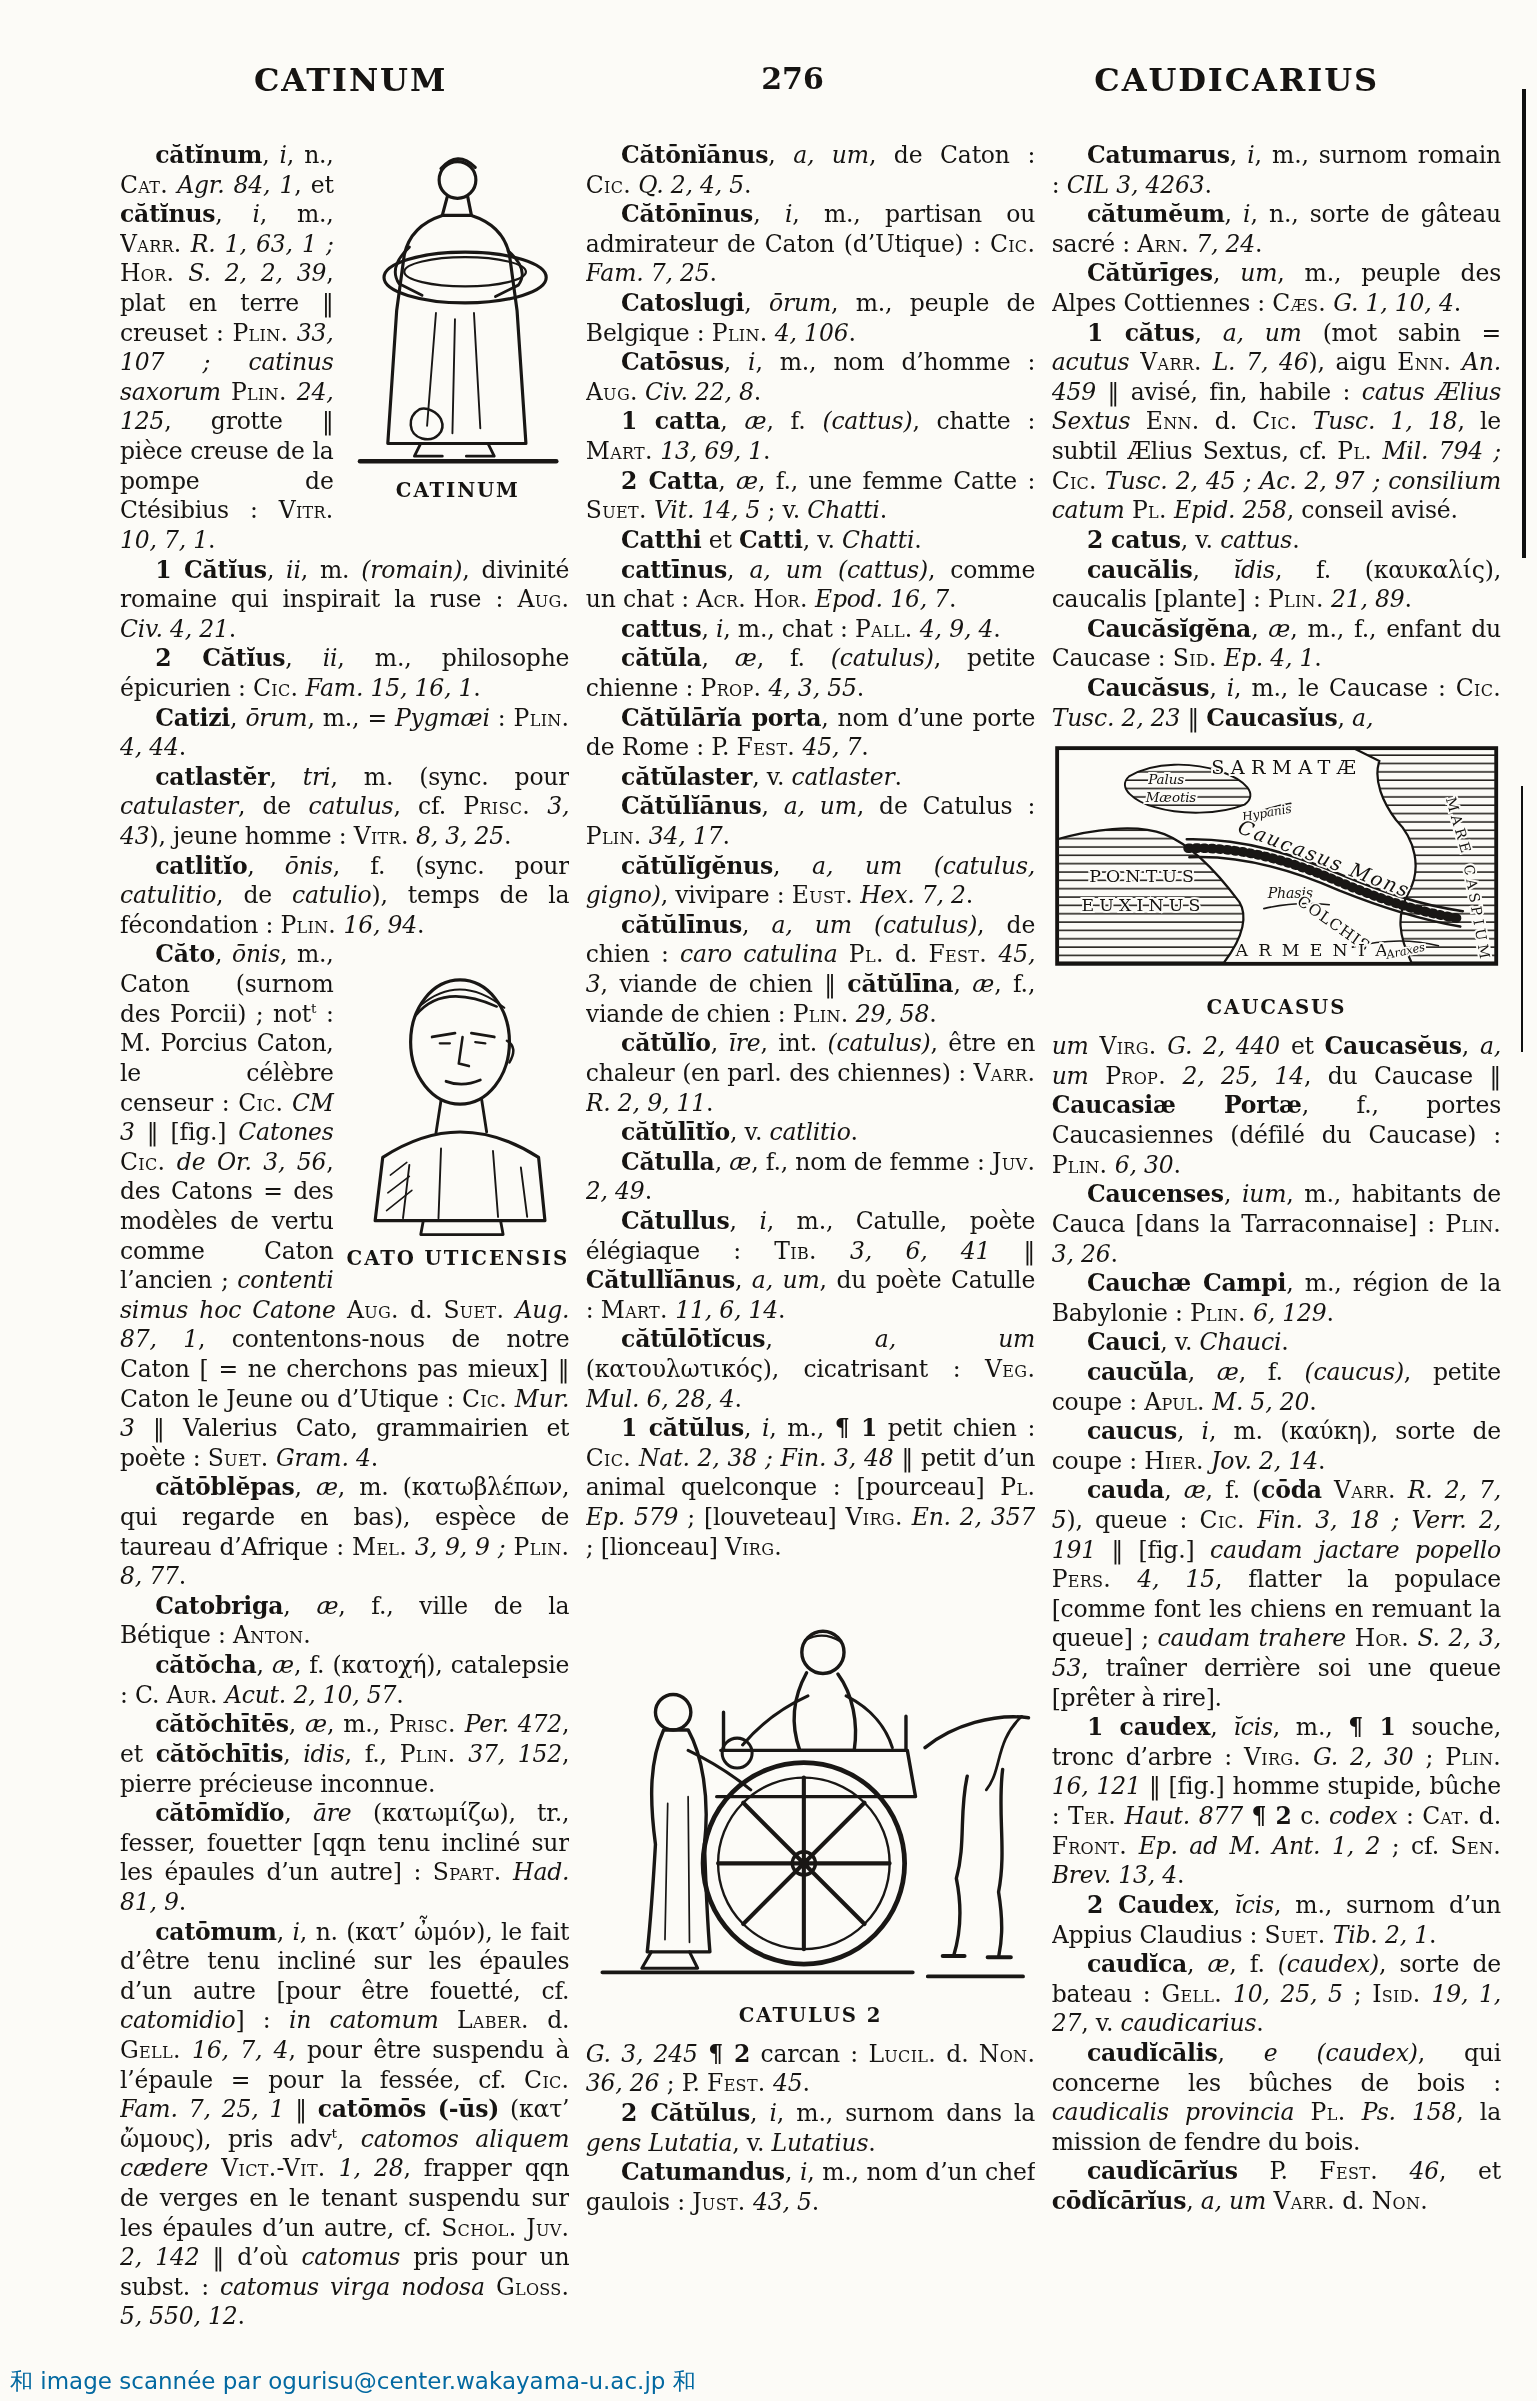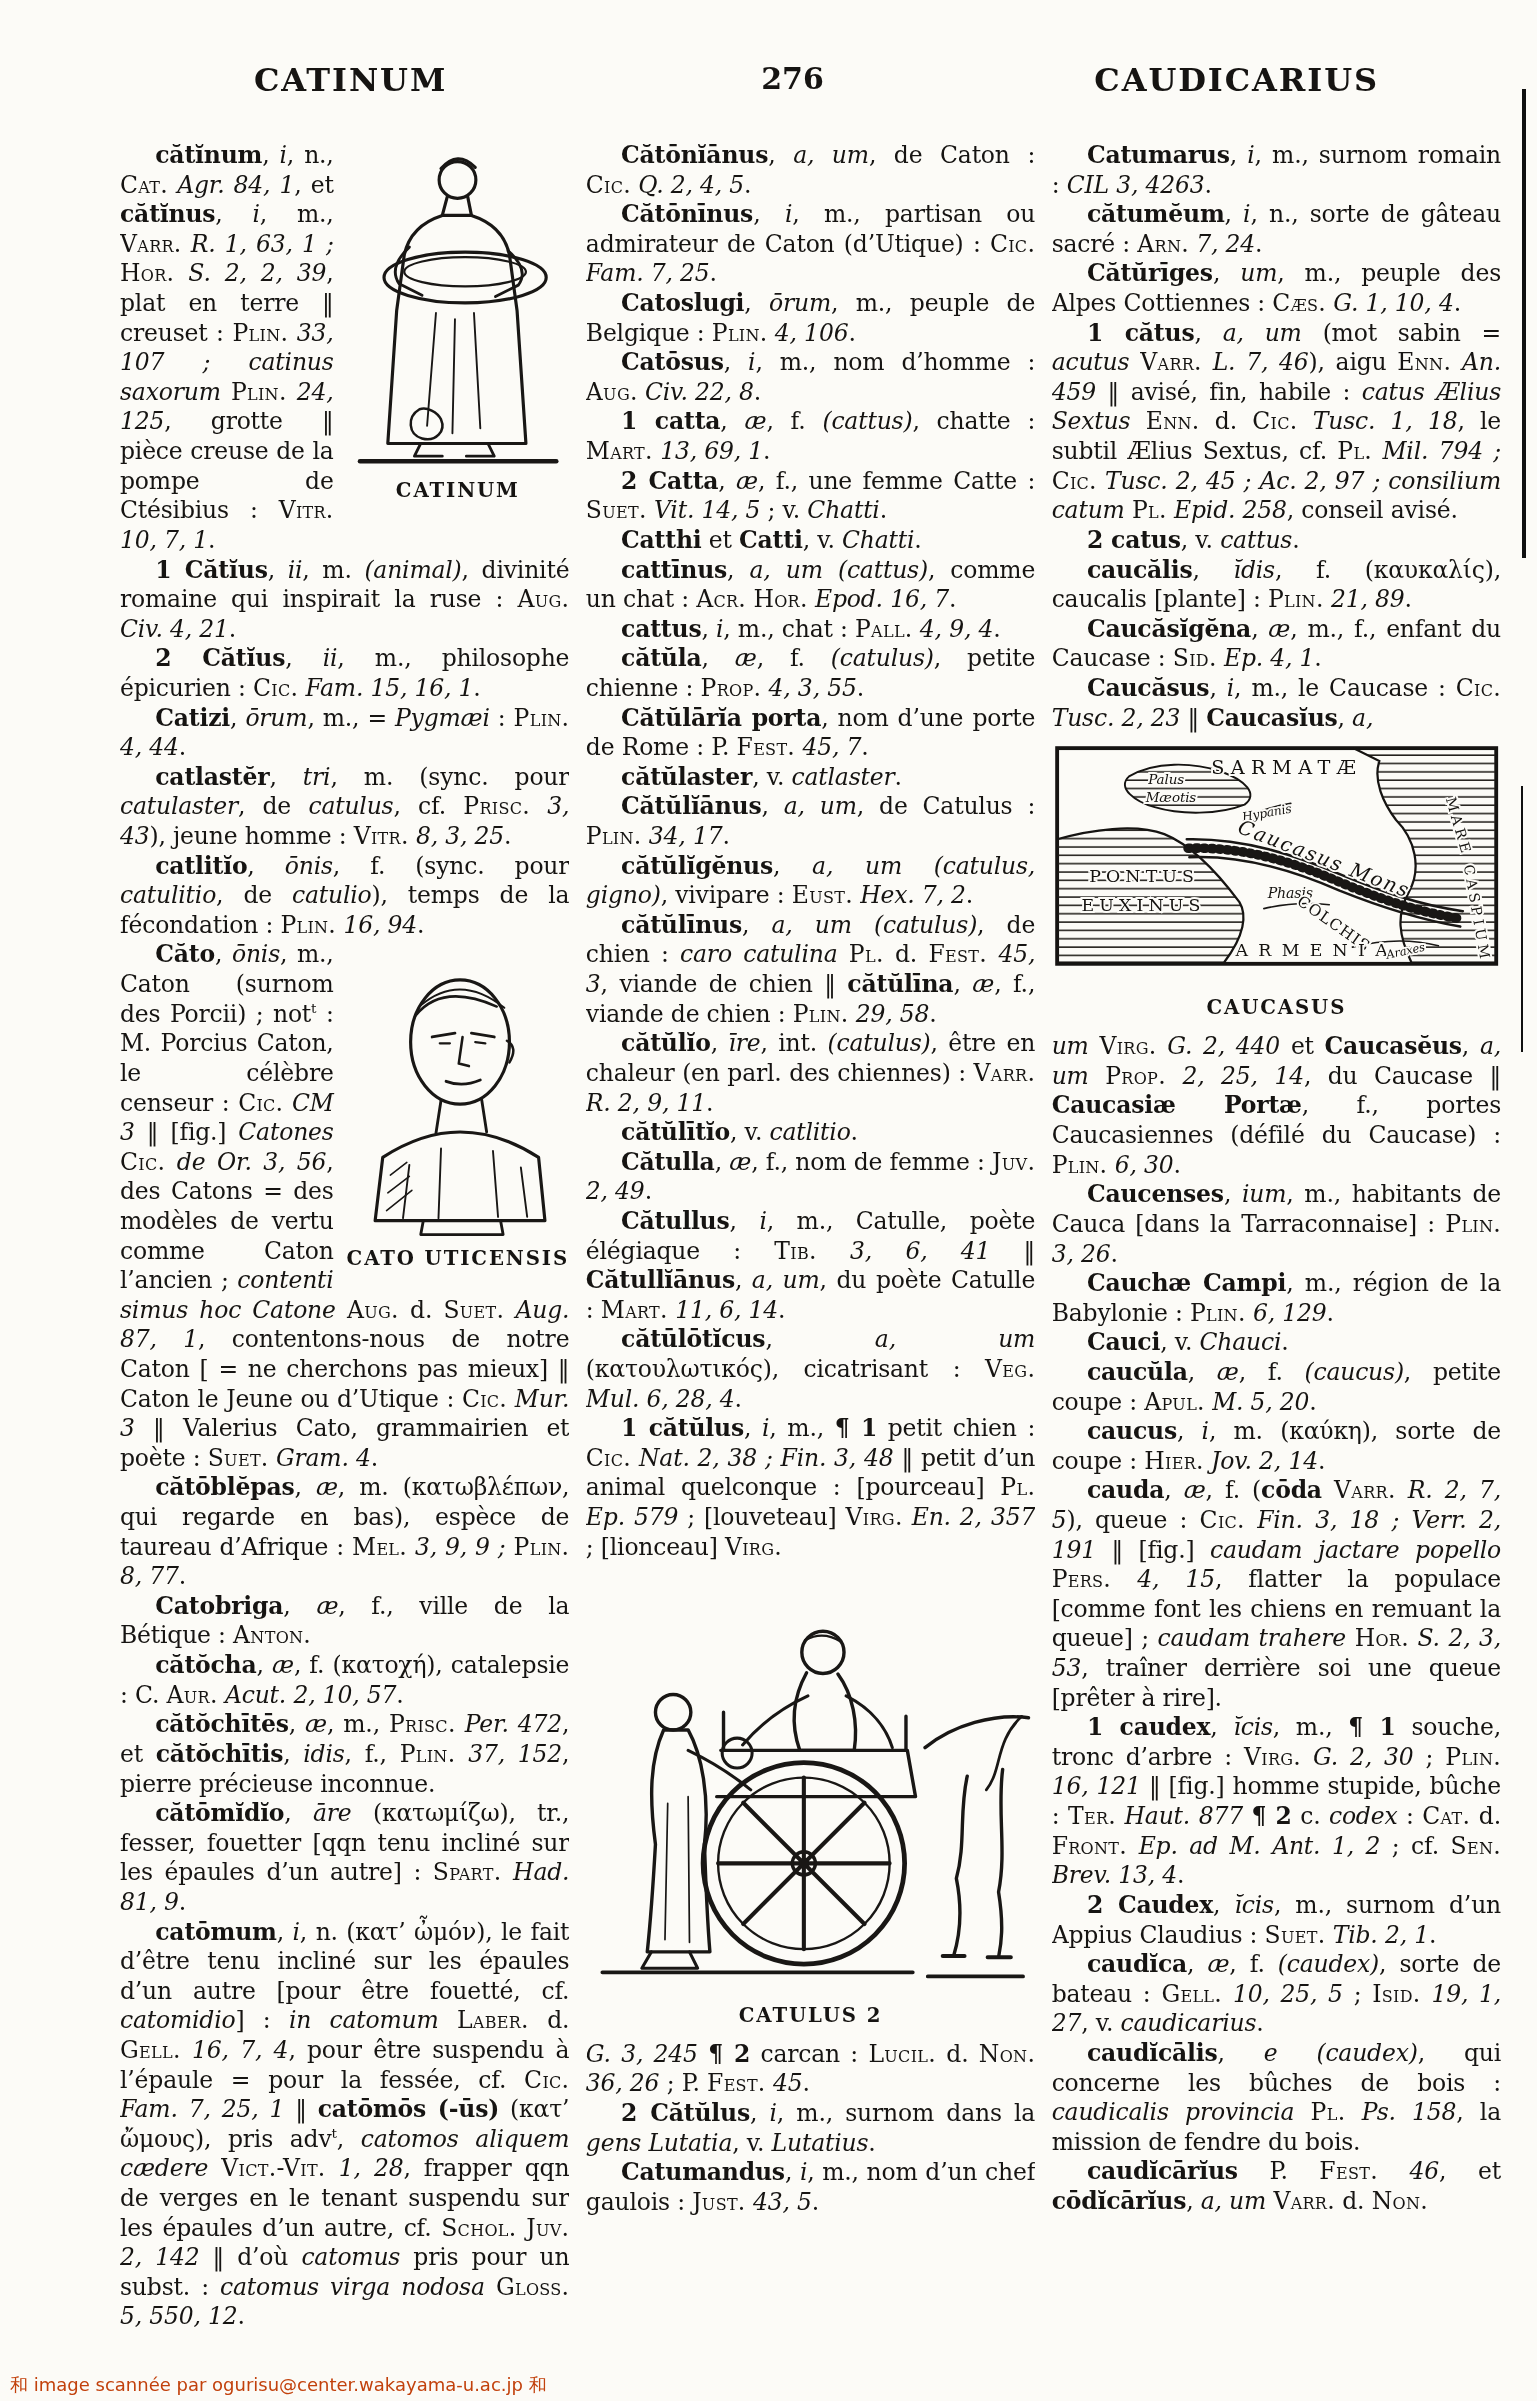--- a/index.html
+++ b/index.html
@@ -27,21 +27,21 @@
   .fig svg{display:block;width:100%;height:auto;}
   .fig figcaption{font-weight:700;text-align:center;font-size:19.7px;letter-spacing:1.9px;margin-top:2.5px;text-indent:0;}
   .fig.float-r{float:right;width:223px;margin:6.3px 0 10px 12.7px;}
   .fig.block{width:100%;margin:10px 0 11.4px;}
   .ln{stroke:#191715;fill:none;stroke-linecap:round;stroke-linejoin:round;}
   .maplabel{fill:#14120f;stroke:#fcfbf7;stroke-width:6px;paint-order:stroke;font-style:italic;}
   .maplabel.caps{font-style:normal;}
   
   .scan-edge{position:absolute;background:#101010;}
   footer .watermark{position:absolute;left:10px;bottom:3.8px;
-        font-family:"DejaVu Sans","Liberation Sans",sans-serif;font-size:18px;color:#c2410c;margin-top:47px;}
+        font-family:"DejaVu Sans","Liberation Sans",sans-serif;font-size:23px;color:#0369a1;margin-top:47px;}
 </style>
 </head>
 <body>
 
 <div class="page">
 
   <header>
     <span class="hw left">CATINUM</span>
     <span class="pagenum">276</span>
     <span class="hw right">CAUDICARIUS</span>
@@ -65,21 +65,21 @@
             <path d="M142 262 L128 440 M202 262 L212 444 M172 272 L168 452" stroke-width="3"></path>
             <path d="M116 414 C96 426 98 454 120 460 C142 466 158 448 150 430 C144 418 128 410 116 414 Z" stroke-width="4"></path>
             <path d="M118 468 L108 488 L152 488 M224 468 L234 488 L190 488" stroke-width="4.5"></path>
             <path d="M22 496 L332 496" stroke-width="7"></path>
           </g>
         </svg>
         <figcaption>CATINUM</figcaption>
       </figure>
 
       <p class="entry"><span class="r-b">cătĭnum</span><span class="r-n">, </span><span class="r-i">i</span><span class="r-n">, n., </span><span class="r-sc">Cat.</span><span class="r-i"> Agr. 84, 1</span><span class="r-n">, et </span><span class="r-b">cătĭnus</span><span class="r-n">, </span><span class="r-i">i</span><span class="r-n">, m., </span><span class="r-sc">Varr.</span><span class="r-i"> R. 1, 63, 1 ; </span><span class="r-sc">Hor.</span><span class="r-i"> S. 2, 2, 39</span><span class="r-n">, plat en terre ‖ creuset : </span><span class="r-sc">Plin.</span><span class="r-i"> 33, 107 ; </span><span class="r-i">catinus saxorum</span><span class="r-n"> </span><span class="r-sc">Plin.</span><span class="r-i"> 24, 125</span><span class="r-n">, grotte ‖ pièce creuse de la pompe de Ctésibius : </span><span class="r-sc">Vitr.</span><span class="r-i"> 10, 7, 1</span><span class="r-n">.</span></p>
-      <p class="entry"><span class="r-b">1 Cătĭus</span><span class="r-n">, </span><span class="r-i">ii</span><span class="r-n">, m. </span><span class="r-i">(animal)</span><span class="r-n">, divinité romaine qui inspirait la ruse : </span><span class="r-sc">Aug.</span><span class="r-i"> Civ. 4, 21</span><span class="r-n">.</span></p>
+      <p class="entry"><span class="r-b">1 Cătĭus</span><span class="r-n">, </span><span class="r-i">ii</span><span class="r-n">, m. </span><span class="r-i">(romain)</span><span class="r-n">, divinité romaine qui inspirait la ruse : </span><span class="r-sc">Aug.</span><span class="r-i"> Civ. 4, 21</span><span class="r-n">.</span></p>
       <p class="entry"><span class="r-b">2 Cătĭus</span><span class="r-n">, </span><span class="r-i">ii</span><span class="r-n">, m., philosophe épicurien : </span><span class="r-sc">Cic.</span><span class="r-i"> Fam. 15, 16, 1</span><span class="r-n">.</span></p>
       <p class="entry"><span class="r-b">Catizi</span><span class="r-n">, </span><span class="r-i">ōrum</span><span class="r-n">, m., = </span><span class="r-i">Pygmæi</span><span class="r-n"> : </span><span class="r-sc">Plin.</span><span class="r-i"> 4, 44</span><span class="r-n">.</span></p>
       <p class="entry"><span class="r-b">catlastĕr</span><span class="r-n">, </span><span class="r-i">tri</span><span class="r-n">, m. (sync. pour </span><span class="r-i">catulaster</span><span class="r-n">, de </span><span class="r-i">catulus</span><span class="r-n">, cf. </span><span class="r-sc">Prisc.</span><span class="r-i"> 3, 43</span><span class="r-n">), jeune homme : </span><span class="r-sc">Vitr.</span><span class="r-i"> 8, 3, 25</span><span class="r-n">.</span></p>
       <p class="entry"><span class="r-b">catlitĭo</span><span class="r-n">, </span><span class="r-i">ōnis</span><span class="r-n">, f. (sync. pour </span><span class="r-i">catulitio</span><span class="r-n">, de </span><span class="r-i">catulio</span><span class="r-n">), temps de la fécondation : </span><span class="r-sc">Plin.</span><span class="r-i"> 16, 94</span><span class="r-n">.</span></p>
 
       <figure class="fig float-r">
         <svg viewBox="0 0 352 470">
           <g class="ln" stroke-width="5">
             <ellipse cx="180" cy="150" rx="78" ry="98"></ellipse>
             <path d="M110 108 Q152 56 238 94" stroke-width="4"></path>

